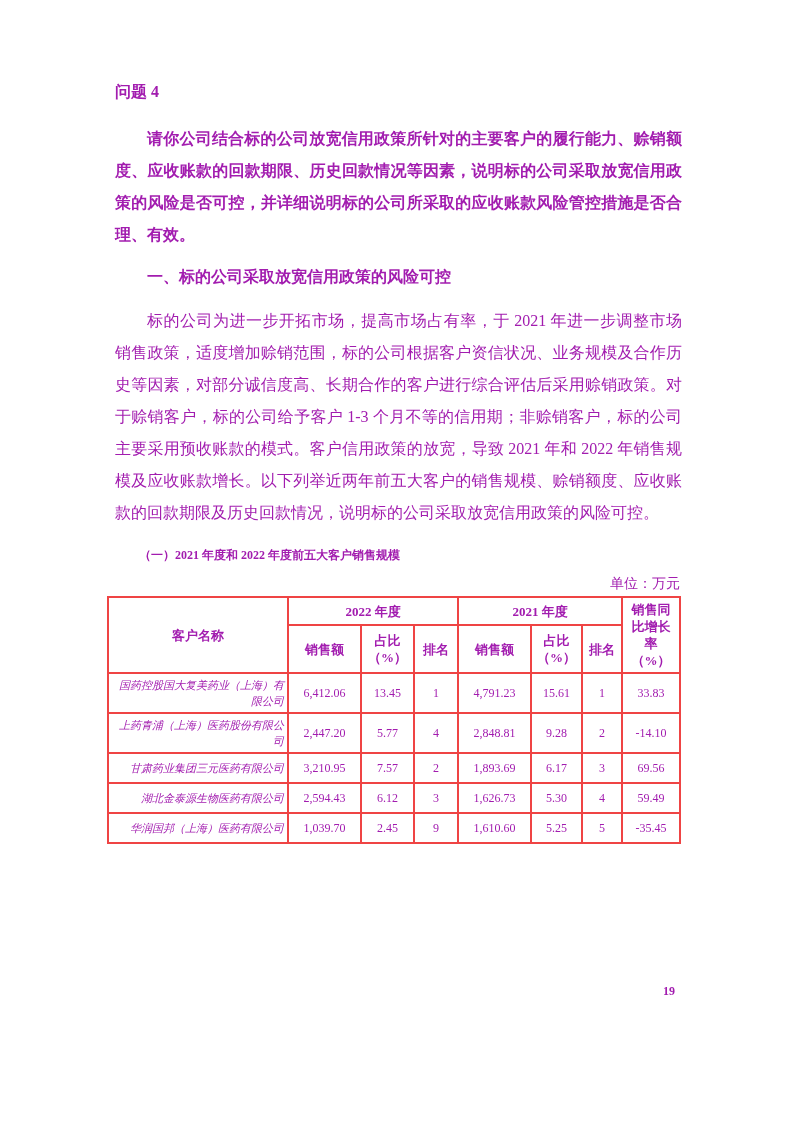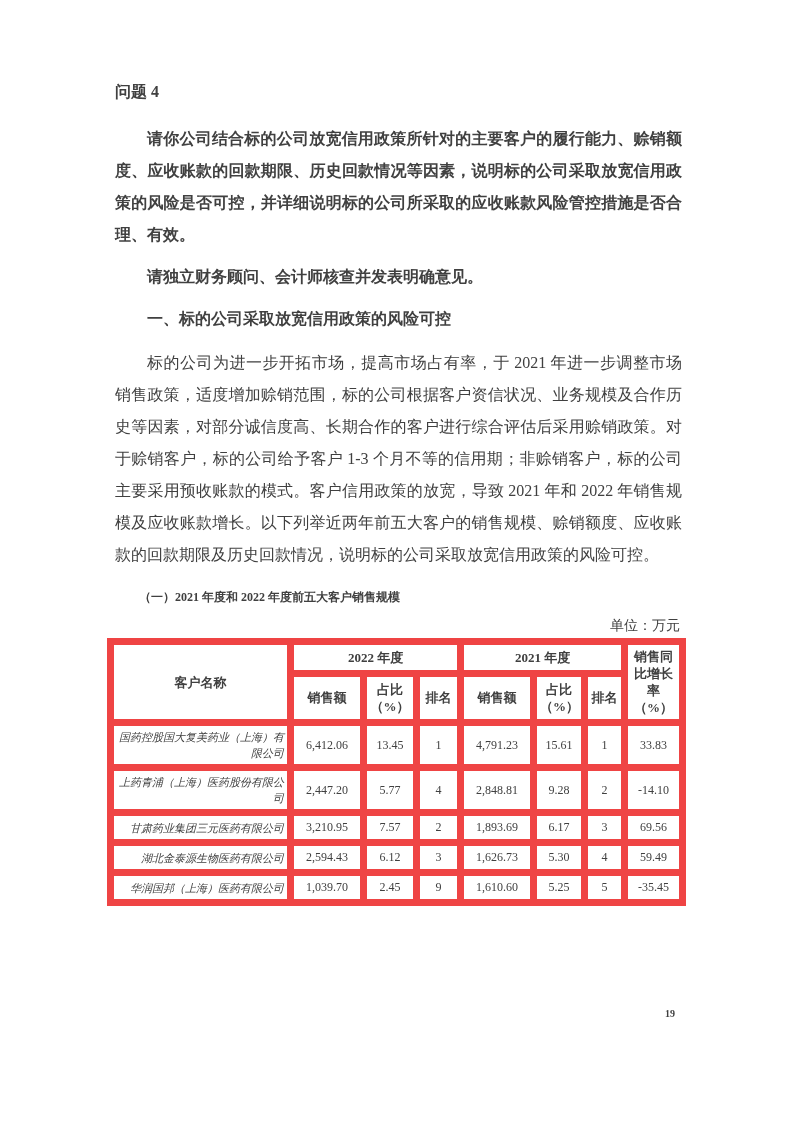--- a/index.html
+++ b/index.html
@@ -3,21 +3,21 @@
 <meta charset="utf-8">
 <style>
   * { box-sizing: border-box; }
   html, body { margin: 0; padding: 0; background: #ffffff; }
   .page {
     position: relative;
     width: 793px;
     height: 1122px;
     background: #ffffff;
     font-family: "Liberation Serif", "DejaVu Serif", serif;
-    color: #404040;
+    color: #a21caf;
     overflow: hidden;
   }
   .content {
     position: absolute;
     left: 115px;
     top: 82px;
     width: 567px;
   }
   .q-title {
     font-weight: bold;
@@ -59,21 +59,21 @@
     padding-right: 2px;
   }
   table.sales {
     border-collapse: collapse;
     width: 572px;
     margin-left: -8px;
     table-layout: fixed;
     font-size: 12px;
   }
   table.sales th, table.sales td {
-    border: 7px solid #ef4444;
+    border: 2px solid #ef4444;
     padding: 3px 3px;
     vertical-align: middle;
   }
   table.sales th {
     font-weight: bold;
     text-align: center;
     font-size: 13px;
     line-height: 17px;
   }
   table.sales td.num {
@@ -84,37 +84,36 @@
   table.sales td.name {
     text-align: right;
     font-size: 11px;
     padding-left: 5px;
     line-height: 16px;
     font-style: italic;
   }
   .page-number {
     position: absolute;
     right: 118px;
-    top: 1008px;
-    font-weight: bold;
-    font-size: 10px;
+    top: 984px;
+    font-weight: bold;
+    font-size: 12px;
   }
 </style>
 </head>
 <body>
 
 <div class="page">
   <div class="content">
 
     <div class="q-title">问题 4</div>
 
 
     <p class="para bold">请你公司结合标的公司放宽信用政策所针对的主要客户的履行能力、赊销额度、应收账款的回款期限、历史回款情况等因素，说明标的公司采取放宽信用政策的风险是否可控，并详细说明标的公司所采取的应收账款风险管控措施是否合理、有效。</p>
 
-    <p class="para bold">请独立财务顾问、会计师核查并发表明确意见。</p>
 
 
     <div class="sec-heading">一、标的公司采取放宽信用政策的风险可控</div>
 
     <p class="para">标的公司为进一步开拓市场，提高市场占有率，于 2021 年进一步调整市场销售政策，适度增加赊销范围，标的公司根据客户资信状况、业务规模及合作历史等因素，对部分诚信度高、长期合作的客户进行综合评估后采用赊销政策。对于赊销客户，标的公司给予客户 1-3 个月不等的信用期；非赊销客户，标的公司主要采用预收账款的模式。客户信用政策的放宽，导致 2021 年和 2022 年销售规模及应收账款增长。以下列举近两年前五大客户的销售规模、赊销额度、应收账款的回款期限及历史回款情况，说明标的公司采取放宽信用政策的风险可控。</p>
 
     <div class="sub-heading">（一）2021 年度和 2022 年度前五大客户销售规模</div>
 
     <div class="unit-note">单位：万元</div>
 

